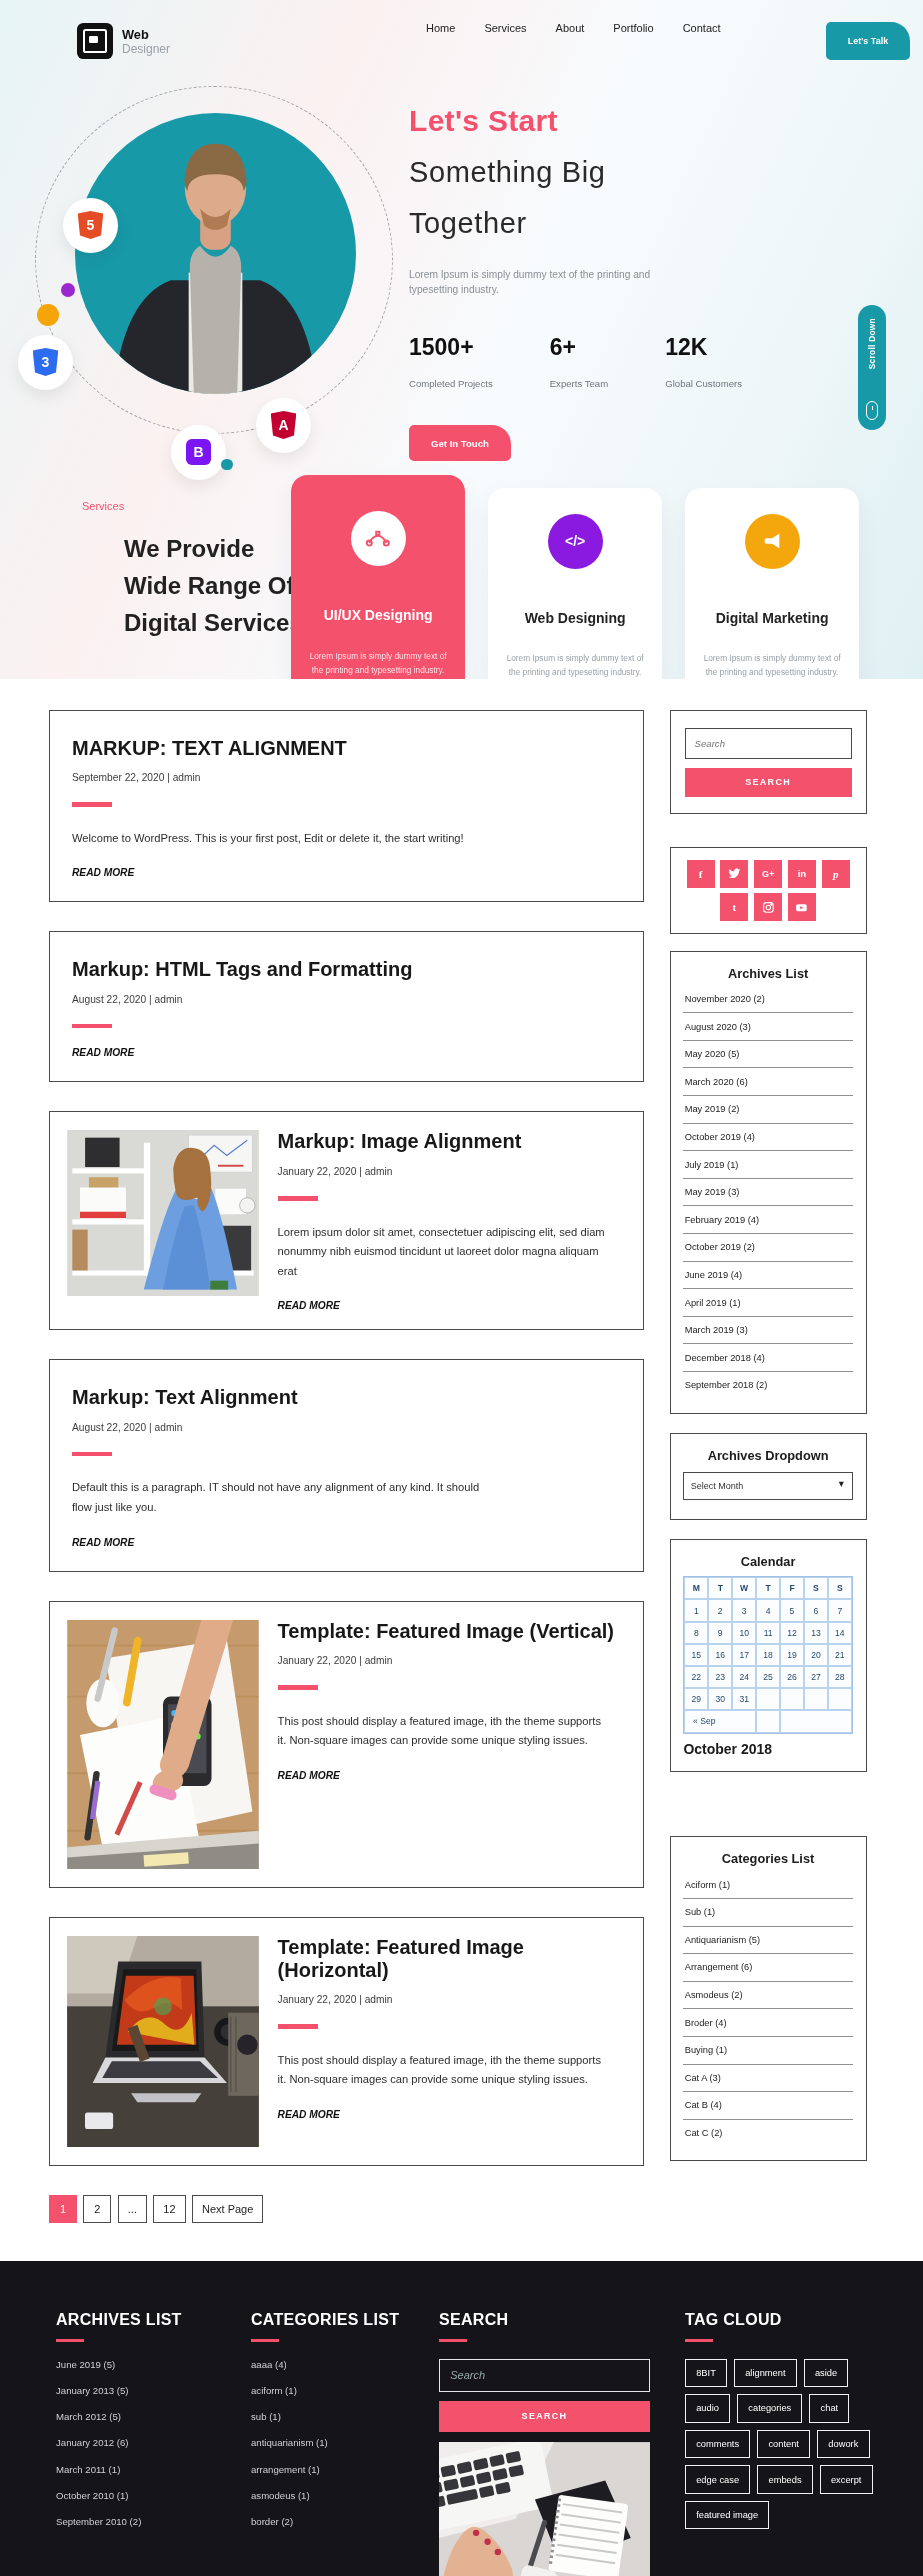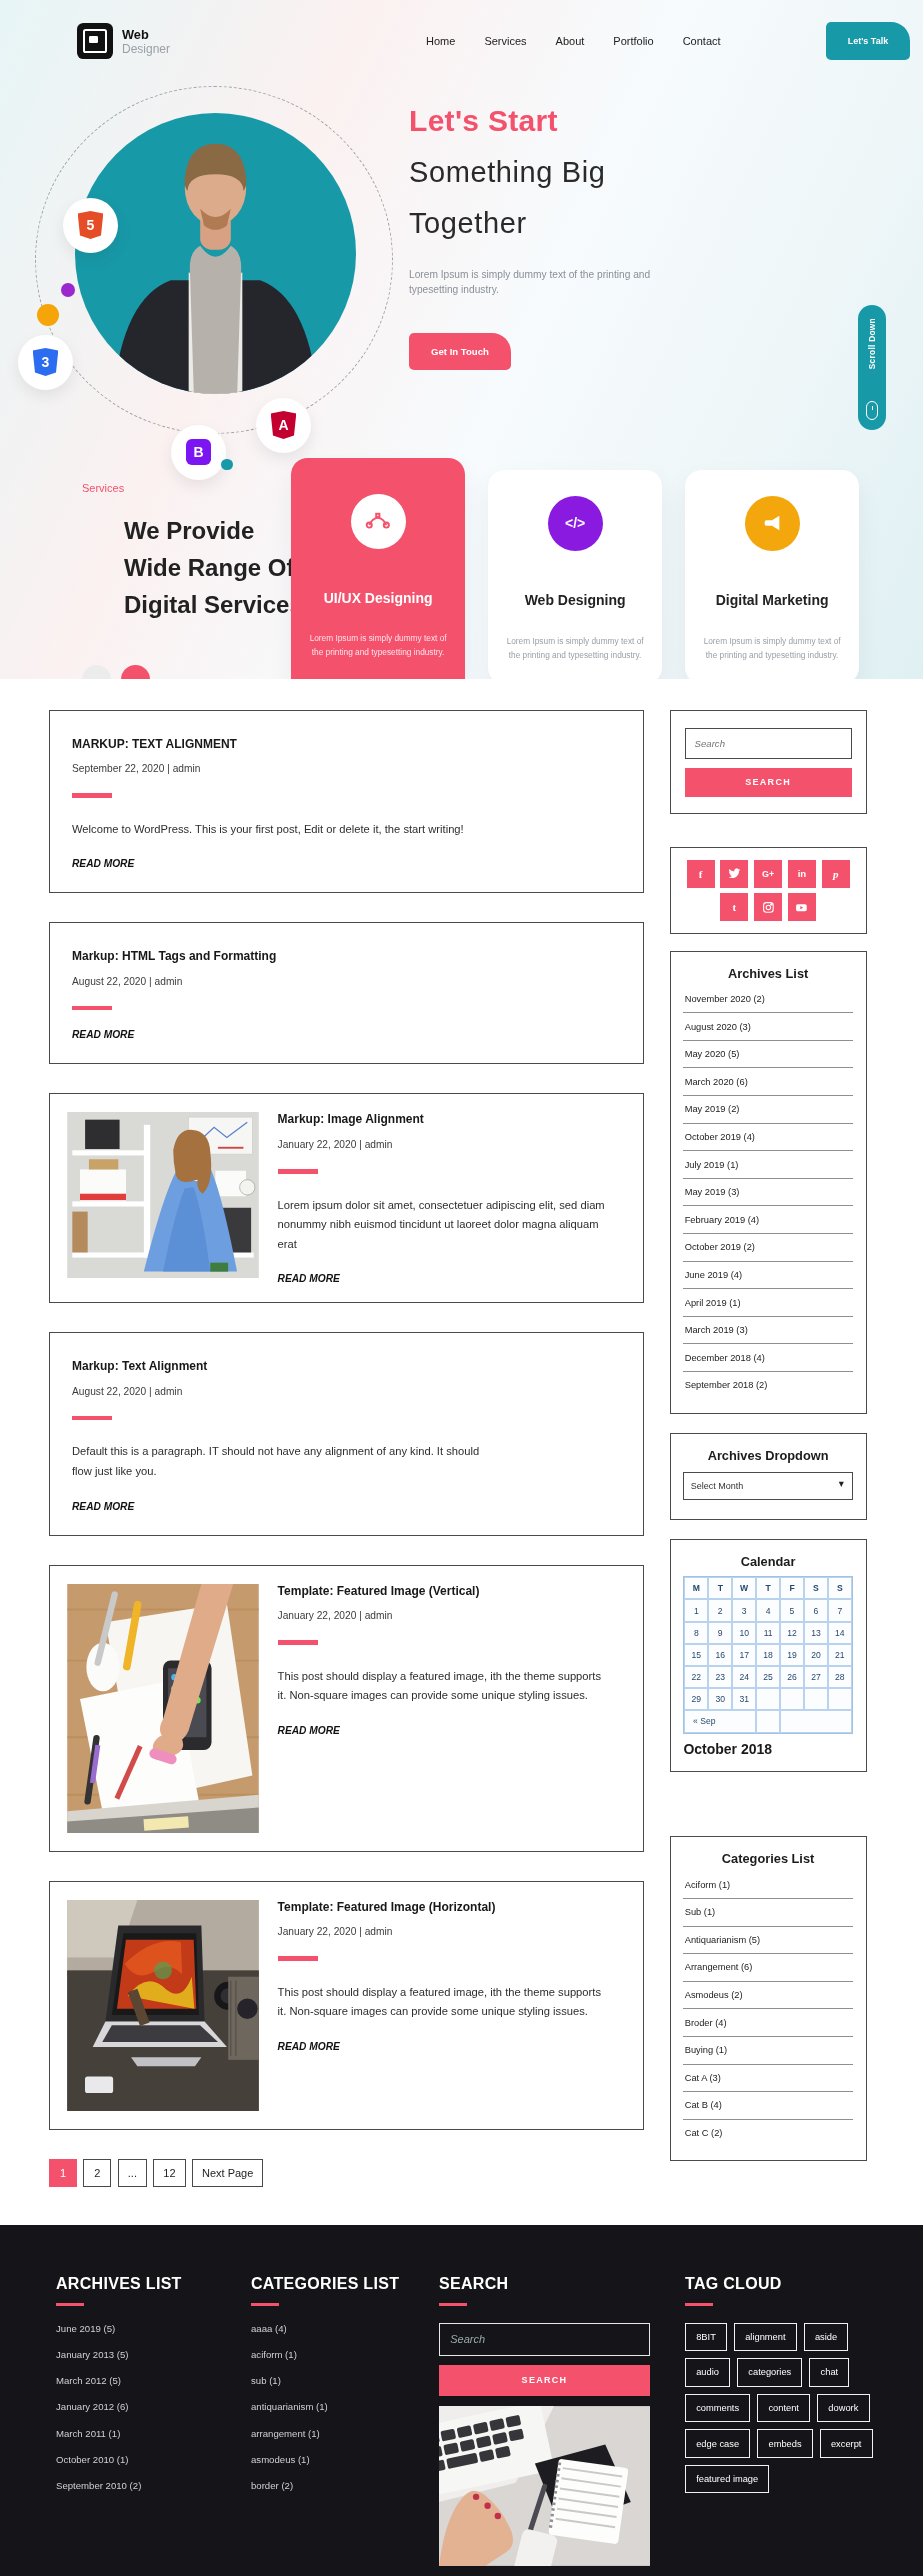--- a/index.html
+++ b/index.html
@@ -2,21 +2,21 @@
 <html style="font-size:10.2px"><head>
 <meta charset="utf-8">
 <style>
   * { margin:0; padding:0; box-sizing:border-box; }
   body { font-family:"Liberation Sans", sans-serif; color:#1f1f1f; background:#fff; }
   .page { width:923px; margin:0 auto; position:relative; }
 
   
   .top { position:relative; height:679px;
     background:linear-gradient(115deg,#e7f5f6 0%,#fbf1f1 30%,#f7fbfd 55%,#eef6f8 78%,#dff0f3 100%); overflow:hidden; }
-  .site-header { display:flex; align-items:center; padding:22px 6.4px 0 77px; }
+  .site-header { display:flex; padding:22px 6.4px 0 77px; }
   .logo { display:flex; align-items:center; gap:9px; }
   .logo-mark { width:36px; height:36px; background:#111; border-radius:6.4px; position:relative; }
   .logo-mark:before { content:""; position:absolute; inset:6.4px; border:2.6px solid #fff; border-radius:2.6px; }
   .logo-mark:after { content:""; position:absolute; left:11.5px; top:12.8px; width:9px; height:7.7px; background:#fff; border-radius:1.3px; }
   .logo-text b { display:block; font-size:12.8px; color:#111; }
   .logo-text span { display:block; font-size:12px; color:#9aa0a6; font-weight:300; }
   .main-nav { display:flex; gap:29px; margin-left:256px; }
   .nav-link { font-size:11px; color:#222; text-decoration:none; cursor:pointer; }
   .cta-talk { margin-left:auto; margin-right:6.4px; background:#1899A8; color:#fff; font-size:9px; font-weight:bold;
     padding:14px 22px; border:none; border-radius:5.1px 19px 5.1px 5.1px; cursor:pointer; }
@@ -73,21 +73,21 @@
   .svc-card.active .svc-text { color:#ffe3e8; }
   .code-glyph { font-size:14px; font-weight:bold; color:#fff; }
 
   
   .content { display:flex; padding:31px 56px 38px 49px; gap:25.6px; background:#fff; }
   .posts { width:595px; flex:0 0 595px; }
   .post { border:1.3px solid #4a4a4a; background:#fff; padding:25.6px 22px 23px; margin-bottom:29px; }
   .post.has-image { display:flex; gap:19px; padding:18px 16.6px; }
   .post-image { flex:0 0 192px; }
   .post-image svg { display:block; }
-  .post-title { font-size:12px; font-weight:800; color:#181818; cursor:pointer; }
+  .post-title { font-size:20px; font-weight:800; color:#181818; cursor:pointer; }
   .post-meta { margin-top:12.8px; font-size:10.2px; color:#3c3c3c; font-weight:300; }
   .post-bar { width:40px; height:4.5px; background:#F4516C; margin-top:19px; }
   .post-excerpt { margin-top:22px; font-size:11.2px; line-height:1.75; color:#2d2d2d; font-weight:300; max-width:422px; }
   .readmore { display:inline-block; margin-top:19px; font-size:10.2px; font-style:italic; font-weight:bold; color:#111; cursor:pointer; }
   .pagination { display:flex; gap:6.4px; margin-top:11.5px; }
   .page-box { min-width:28px; height:28px; display:flex; align-items:center; justify-content:center; border:0.6px solid #4a4a4a;
     font-size:11px; background:#fff; cursor:pointer; padding:0 9px; }
   .page-box.active { background:#F4516C; border-color:#F4516C; color:#fff; }
 
   
@@ -207,20 +207,34 @@
         <div class="dot" style="left:61px; top:197px; width:14px; height:14px; background:#9b27cf"></div>
         <div class="dot" style="left:37px; top:218px; width:22px; height:22px; background:#f5a409"></div>
         <div class="dot" style="left:221px; top:373px; width:11.5px; height:11.5px; background:#1899A8"></div>
       </div>
 
       <div class="hero-copy">
         <div class="hero-title-accent">Let's Start</div>
         <div class="hero-title-line">Something Big</div>
         <div class="hero-title-line">Together</div>
         <p class="hero-desc">Lorem Ipsum is simply dummy text of the printing and typesetting industry.</p>
+        <div class="stats">
+          <div class="stat">
+            <div class="stat-value">1500+</div>
+            <div class="stat-label">Completed Projects</div>
+          </div>
+          <div class="stat">
+            <div class="stat-value">6+</div>
+            <div class="stat-label">Experts Team</div>
+          </div>
+          <div class="stat">
+            <div class="stat-value">12K</div>
+            <div class="stat-label">Global Customers</div>
+          </div>
+        </div>
         <button class="cta-touch">Get In Touch</button>
       </div>
     </div>
 
     <div class="scroll-pill">
       <span class="txt">Scroll Down</span>
       <span class="mouse"></span>
     </div>
 
     <div class="services">

